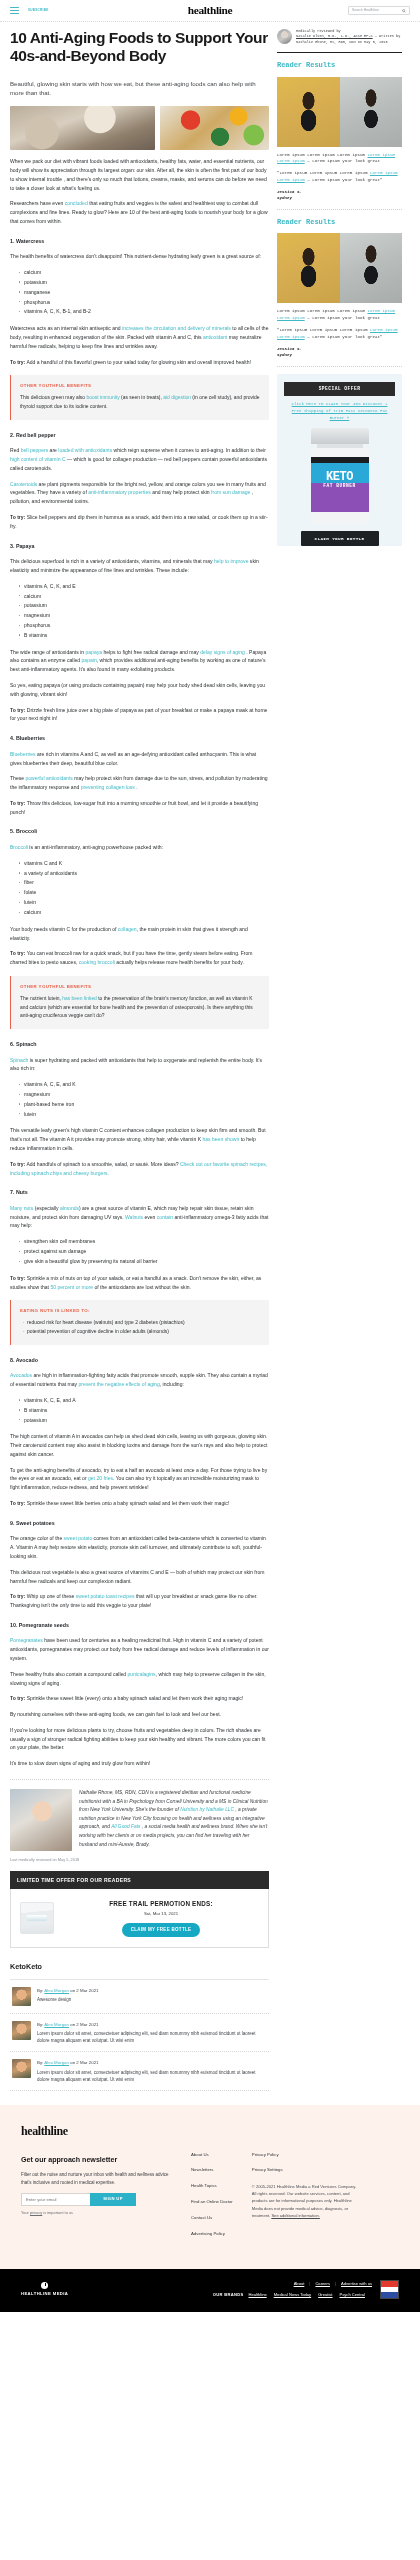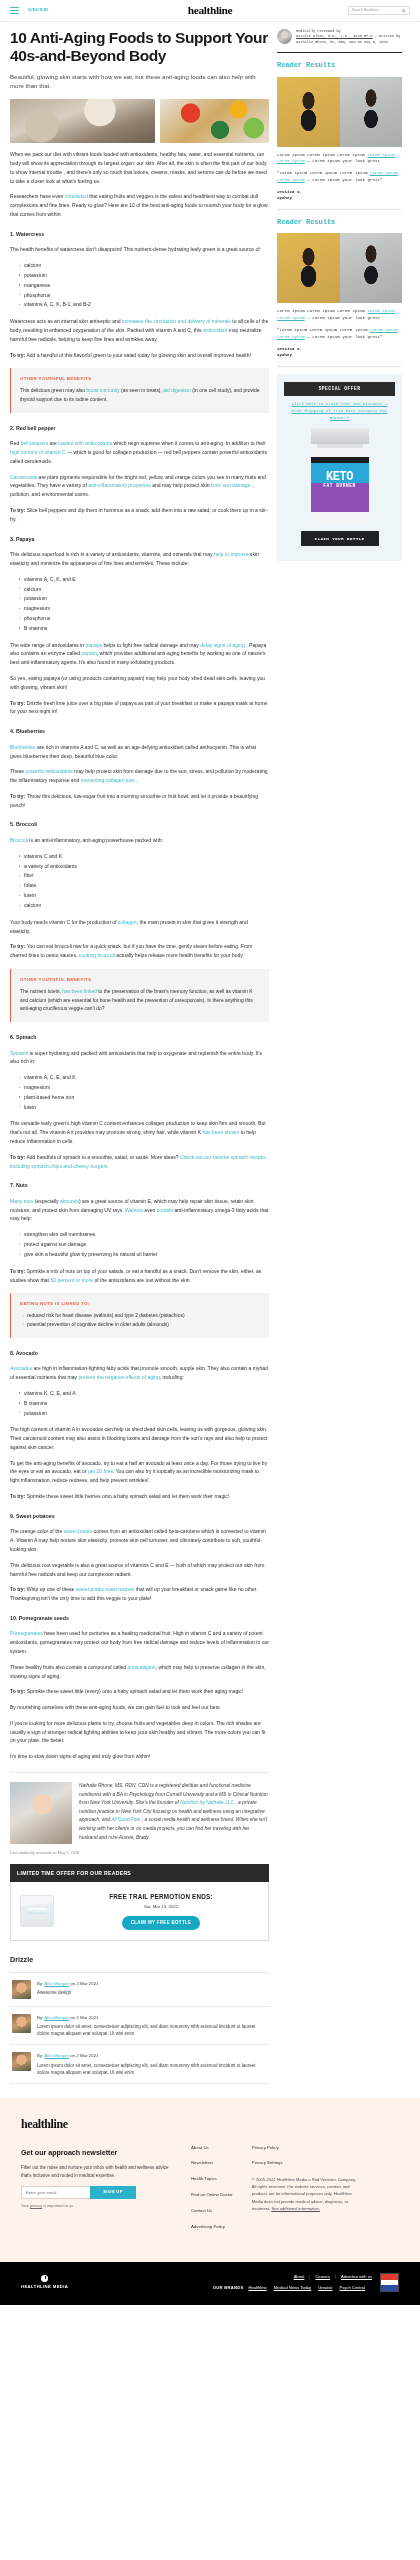--- a/index.html
+++ b/index.html
@@ -42,21 +42,21 @@
   .header-rule{height:0;border-bottom:0.6px dotted #d9dbdd;}
 
   
   .wrap{display:flex;padding:7px 10px 0 10px;gap:8px;align-items:flex-start;}
   .article{width:259px;flex:none;}
   .rail{width:125px;flex:none;font-family:Liberation Mono, monospace;}
 
   
   h1.title{
     font-size:15.5px;line-height:1.16;font-weight:bold;letter-spacing:-.4px;
-    color:#1a1a1a;margin-bottom:7px;
+    color:#1a1a1a;margin-bottom:14px;
   }
   .standfirst{font-size:6.1px;line-height:1.5;color:#45484b;margin-bottom:9px;}
 
   .hero{display:flex;gap:5px;margin-bottom:7px;}
   .hero .ph{height:44px;border-radius:1px;}
   .hero .h1{flex:1.32;background:
       radial-gradient(circle at 22% 60%,#cfc2ae 0 14%,transparent 15%),
       radial-gradient(circle at 62% 26%,#efe6da 0 16%,transparent 17%),
       linear-gradient(160deg,#b9ac99 0%,#d9cfc0 38%,#8f7f6b 72%,#6d6054 100%);}
   .hero .h2{flex:1;background:
@@ -154,21 +154,21 @@
       radial-gradient(ellipse at 50% 62%,#17181b 0 17% ,transparent 18%),
       linear-gradient(160deg,#e0b94e 0%,#d8ae51 40%,#caa34a 100%);}
   .ba .p2{flex:1;background:
       radial-gradient(ellipse at 50% 30%,#2a2018 0 12%,transparent 13%),
       radial-gradient(ellipse at 50% 60%,#17181b 0 15%,transparent 16%),
       linear-gradient(160deg,#cdd1cf 0%,#b9bdbb 45%,#a8acaa 100%);}
   .rail p.q{font-size:4.2px;line-height:1.62;color:#3d4043;margin-bottom:5px;}
   .rail .sig{font-size:4.2px;font-style:italic;font-weight:bold;color:#25282b;line-height:1.55;}
   .rail-dot{border-top:0.6px dotted #cfd2d4;margin:7px 0;}
 
-  .promo{background:#eef5f8;padding:8px 7px 15px;margin-top:7px;}
+  .promo{background:#eef5f8;padding:8px 7px 0;margin-top:7px;}
   .promo-bar{
     background:#2b2b2b;color:#fff;text-align:center;font-size:4.6px;
     font-weight:bold;letter-spacing:.45px;padding:3.5px 0;
   }
   .promo-copy{text-align:center;font-size:4.1px;line-height:1.72;padding:5px 2px 6px;}
   .promo-copy a{text-decoration:underline;}
   .bottle{
     width:58px;margin:0 auto;height:96px;position:relative;
   }
   .bottle .cap{height:16px;background:linear-gradient(#e9ebec,#c9cdd0);border-radius:2px 2px 0 0;}
@@ -382,21 +382,21 @@
     <div class="lto-bar">LIMITED TIME OFFER FOR OUR READERS</div>
     <div class="lto-box">
       <div class="lto-jar"></div>
       <div class="lto-copy">
         <div class="lto-h">FREE TRAIL PERMOTION ENDS:</div>
         <div class="lto-d">Sat, Mar 13, 2021</div>
         <span class="lto-btn">CLAIM MY FREE BOTTLE</span>
       </div>
     </div>
 
-    <h2 class="comments-h">Drizzle</h2>
+    <h2 class="comments-h">KetoKeto</h2>
     <div class="cmt-rule"></div>
     <div class="cmt">
       <div class="cmt-av"></div>
       <div>
         <div class="cmt-meta"><span>By:</span> <a class="lnk-u">Alex Morgan</a><span> on 2 Mar 2021</span></div>
         <div class="cmt-body">Awesome design</div>
       </div>
     </div>
     <div class="cmt">
       <div class="cmt-av"></div>

